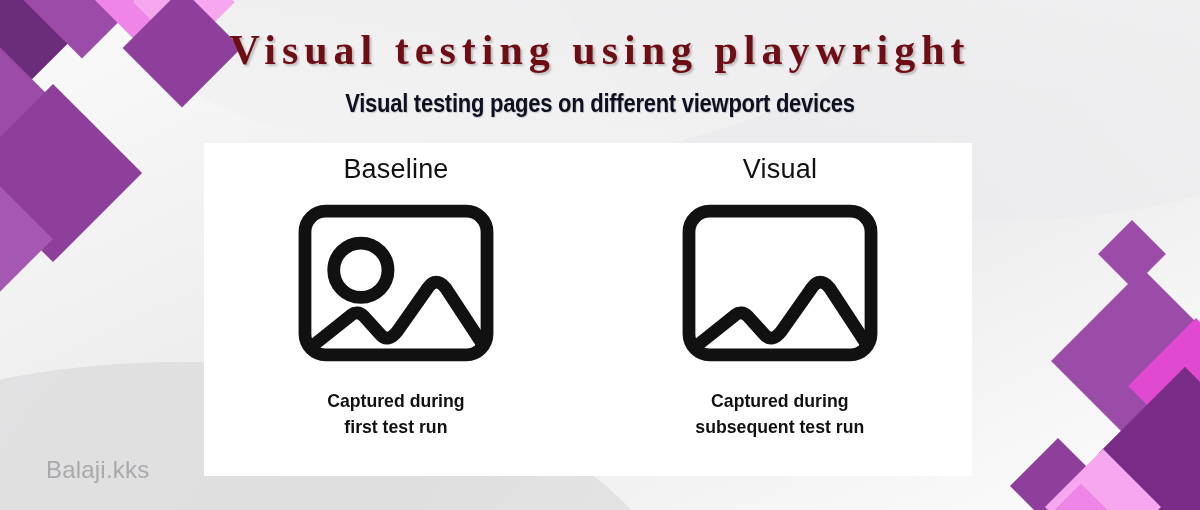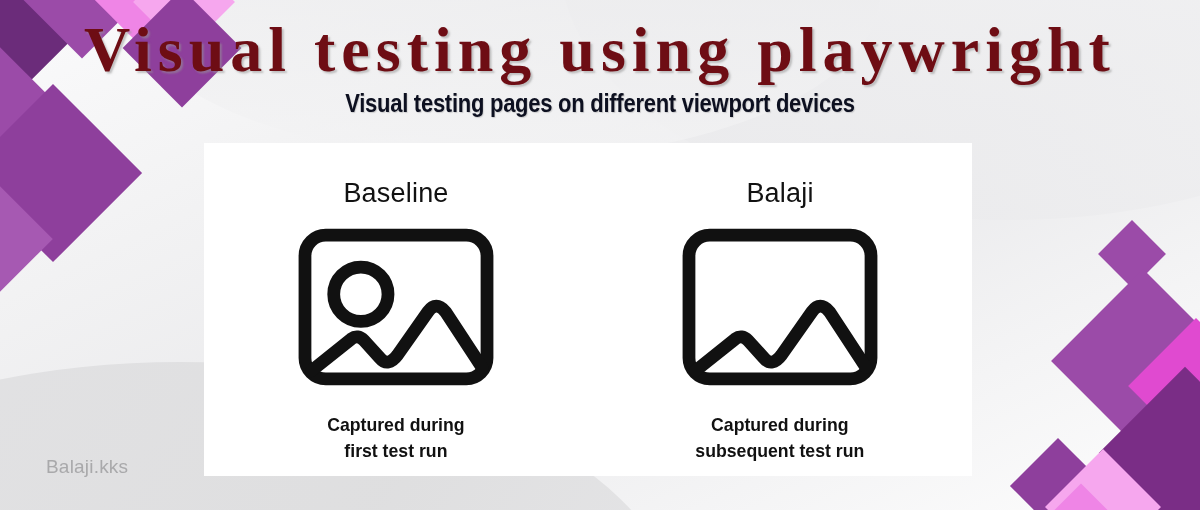--- a/index.html
+++ b/index.html
@@ -66,21 +66,21 @@
 
   
   .title {
     position: absolute;
     left: 0;
     top: 22px;
     width: 1200px;
     text-align: center;
     font-family: "Liberation Serif", serif;
     font-weight: bold;
-    font-size: 64px;
+    font-size: 42px;
     line-height: 56px;
     letter-spacing: 6px;
     color: #6e0d14;
     text-shadow: 2px 2px 2px rgba(150,150,150,.55);
     white-space: nowrap;
   }
   .subtitle {
     position: absolute;
     left: 0;
     top: 88px;
@@ -94,25 +94,24 @@
     color: #0d1020;
     transform: scaleX(.88);
     text-shadow: 1px 1px 1px rgba(160,160,160,.45);
     white-space: nowrap;
   }
 
   
   .columns {
     position: absolute;
     left: 204px;
-    top: 143px;
+    top: 132px;
     width: 768px;
     height: 333px;
     display: flex;
-    align-items: center;
   }
   .col {
     flex: 1 1 0;
     display: flex;
     flex-direction: column;
     align-items: center;
   }
   .col-title {
     margin-top: 22px;
     font-family: "Liberation Sans", sans-serif;
@@ -141,21 +140,21 @@
     transform: scaleX(.93);
     white-space: pre-line;
   }
 
   
   .watermark {
     position: absolute;
     left: 46px;
     top: 456px;
     font-family: "Liberation Sans", sans-serif;
-    font-size: 19px;
+    font-size: 24px;
     color: #a9a9ab;
     letter-spacing: .2px;
   }
 </style>
 </head>
 <body>
 
 <div id="slide">
 
   <div class="bg-curve curve-top-right"></div>
@@ -194,21 +193,21 @@
           <svg width="198" height="160" viewBox="0 0 124 100">
             <rect x="5" y="5" width="114" height="90" rx="13" ry="13" fill="none" stroke="#111111" stroke-width="8"></rect>
             <circle cx="40" cy="42" r="17" fill="none" stroke="#111111" stroke-width="8"></circle>
             <path d="M 9 90 L 34 70 Q 38 67 42 71 L 52 82 Q 57 88 63 80 L 82 53 Q 87 46 93 53 L 116 88" fill="none" stroke="#111111" stroke-width="8" stroke-linecap="round" stroke-linejoin="round"></path>
           </svg>
         </div>
         <div class="col-caption">Captured during
 first test run</div>
       </div>
       <div class="col">
-        <div class="col-title">Balaji</div>
+        <div class="col-title">Visual</div>
         <div class="icon-wrap">
           <svg width="198" height="160" viewBox="0 0 124 100">
             <rect x="5" y="5" width="114" height="90" rx="13" ry="13" fill="none" stroke="#111111" stroke-width="8"></rect>
             <path d="M 9 90 L 34 70 Q 38 67 42 71 L 52 82 Q 57 88 63 80 L 82 53 Q 87 46 93 53 L 116 88" fill="none" stroke="#111111" stroke-width="8" stroke-linecap="round" stroke-linejoin="round"></path>
           </svg>
         </div>
         <div class="col-caption">Captured during
 subsequent test run</div>
       </div>
     </div>

